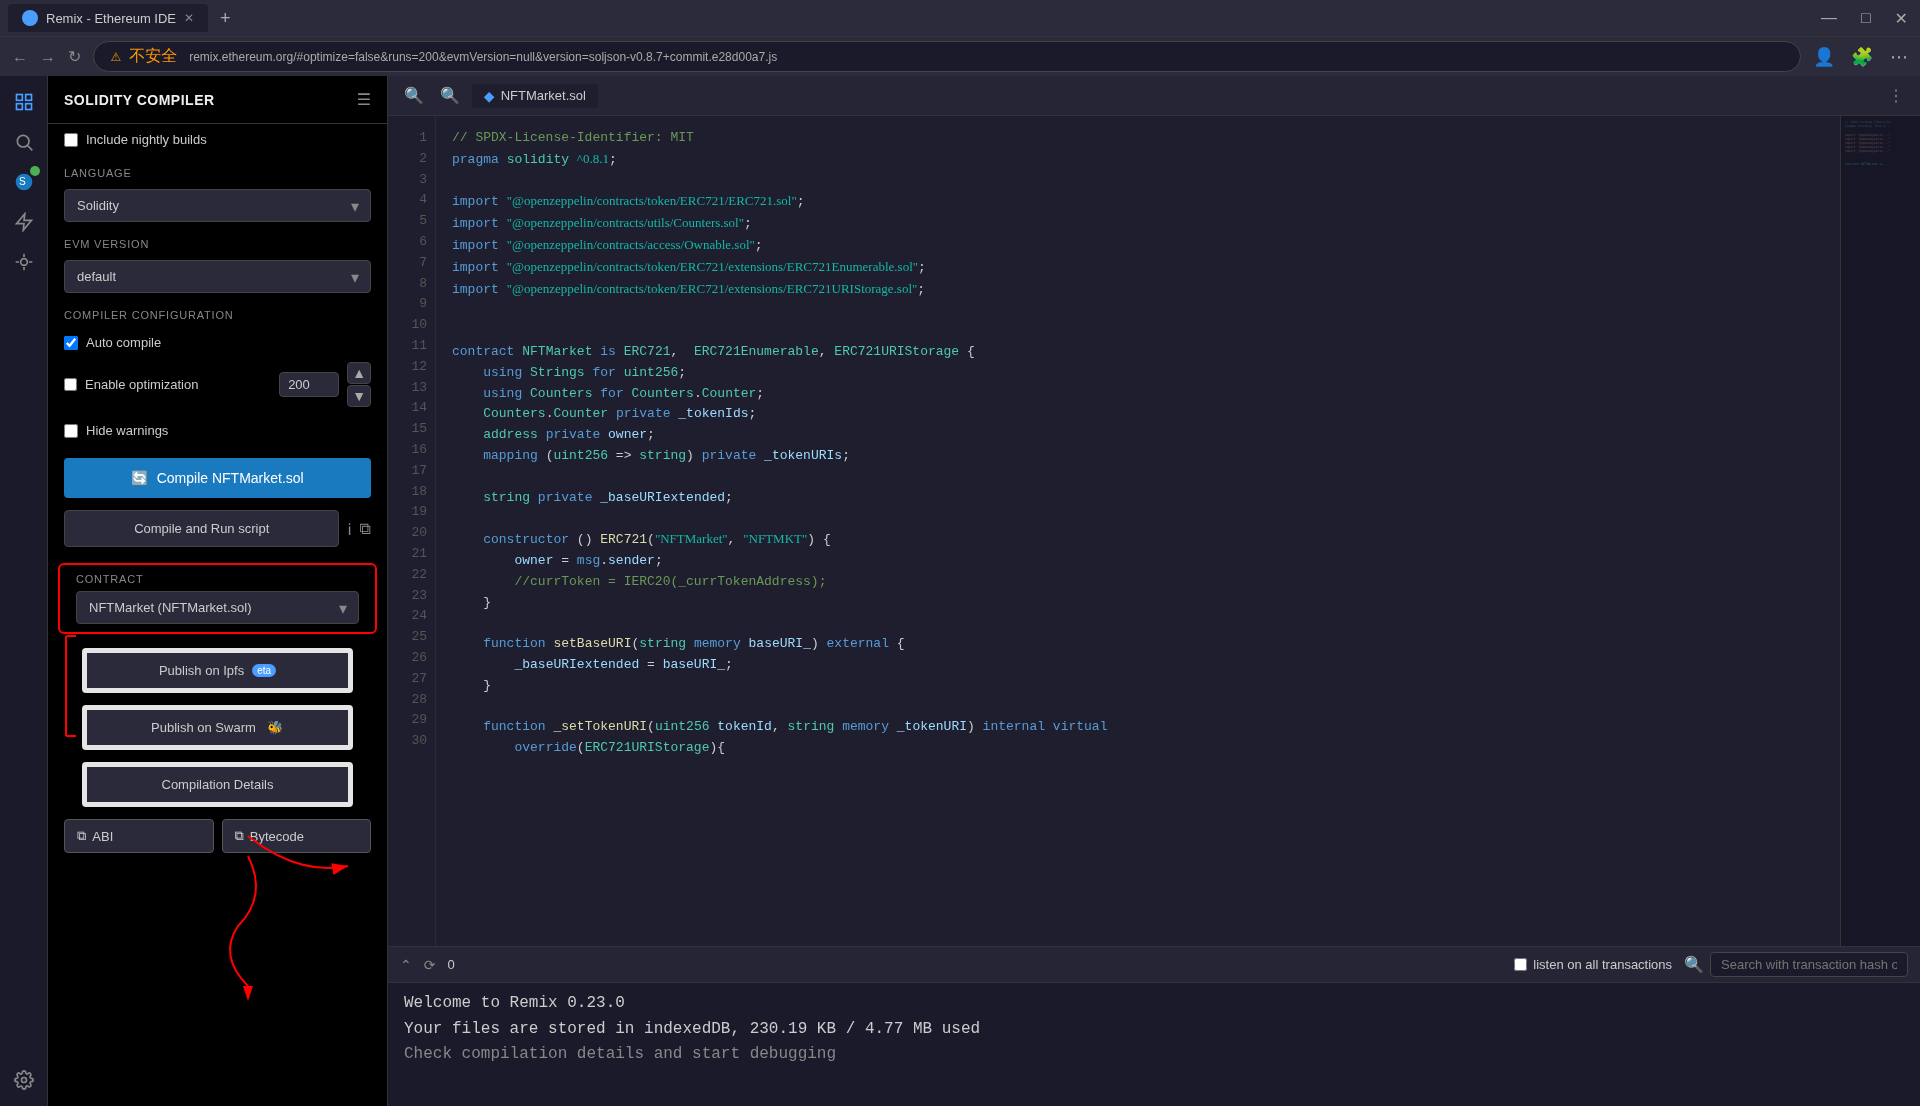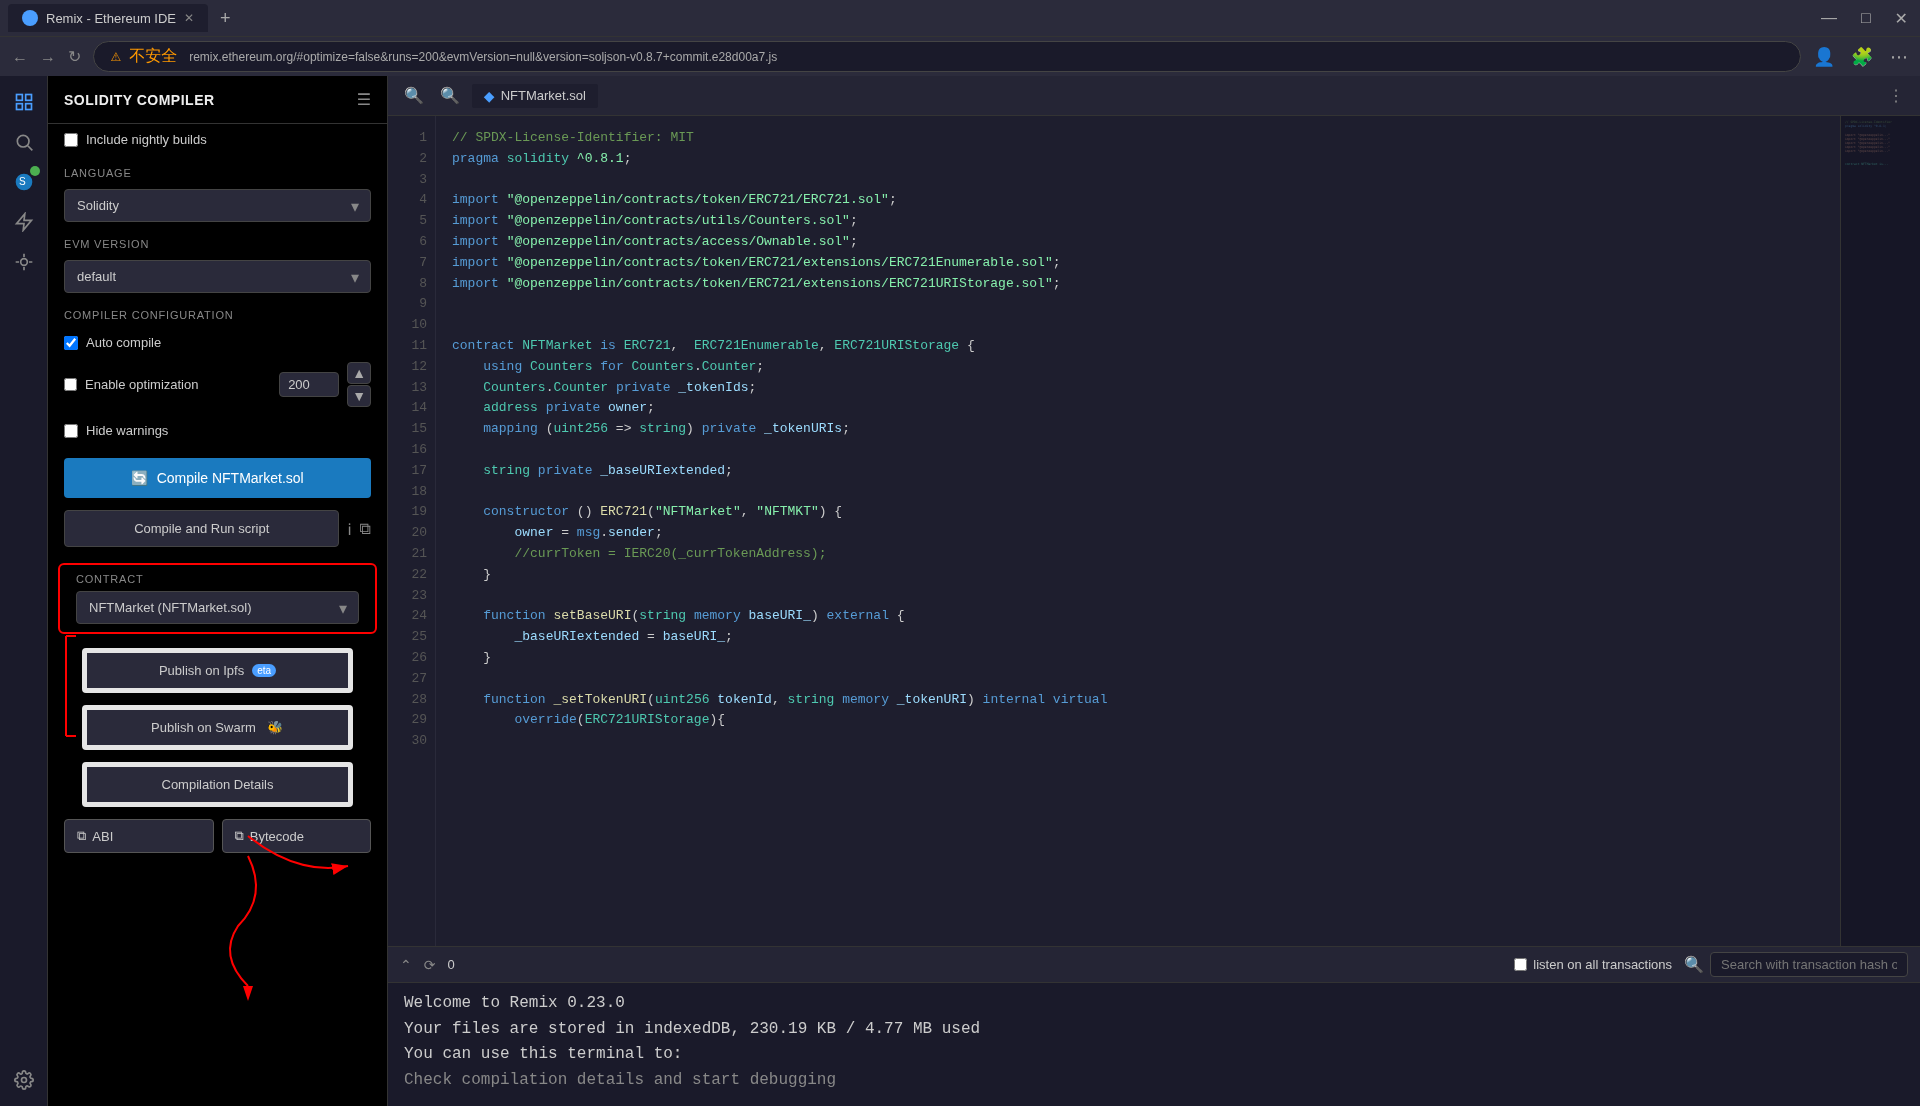--- a/index.html
+++ b/index.html
@@ -365,21 +365,21 @@
       font-family: 'Courier New', monospace;
       line-height: 1.6;
       overflow: auto;
       color: #ccc;
     }
 
     .code-line { white-space: pre; }
     .c-comment { color: #6a9955; }
     .c-keyword { color: #569cd6; }
     .c-type { color: #4ec9b0; }
-    .c-string { color: #86efac; }
+    .c-string { color: #14b8a6; font-family: Liberation Serif, serif; }
     .c-func { color: #dcdcaa; }
 
     
     .bottom-panel {
       height: 160px;
       background: #1a1a2a;
       border-top: 1px solid #333;
       display: flex;
       flex-direction: column;
       flex-shrink: 0;
@@ -678,20 +678,21 @@
           <div class="code-line"><span class="c-keyword">pragma</span> <span class="c-type">solidity</span> <span class="c-string">^0.8.1</span>;</div>
           <div class="code-line">&nbsp;</div>
           <div class="code-line"><span class="c-keyword">import</span> <span class="c-string">"@openzeppelin/contracts/token/ERC721/ERC721.sol"</span>;</div>
           <div class="code-line"><span class="c-keyword">import</span> <span class="c-string">"@openzeppelin/contracts/utils/Counters.sol"</span>;</div>
           <div class="code-line"><span class="c-keyword">import</span> <span class="c-string">"@openzeppelin/contracts/access/Ownable.sol"</span>;</div>
           <div class="code-line"><span class="c-keyword">import</span> <span class="c-string">"@openzeppelin/contracts/token/ERC721/extensions/ERC721Enumerable.sol"</span>;</div>
           <div class="code-line"><span class="c-keyword">import</span> <span class="c-string">"@openzeppelin/contracts/token/ERC721/extensions/ERC721URIStorage.sol"</span>;</div>
           <div class="code-line">&nbsp;</div>
           <div class="code-line">&nbsp;</div>
           <div class="code-line"><span class="c-keyword">contract</span> <span class="c-type">NFTMarket</span> <span class="c-keyword">is</span> <span class="c-type">ERC721</span>,  <span class="c-type">ERC721Enumerable</span>, <span class="c-type">ERC721URIStorage</span> {</div>
+          <div class="code-line">    <span class="c-keyword">using</span> <span class="c-type">Strings</span> <span class="c-keyword">for</span> <span class="c-type">uint256</span>;</div>
           <div class="code-line">    <span class="c-keyword">using</span> <span class="c-type">Counters</span> <span class="c-keyword">for</span> <span class="c-type">Counters</span>.<span class="c-type">Counter</span>;</div>
           <div class="code-line">    <span class="c-type">Counters</span>.<span class="c-type">Counter</span> <span class="c-keyword">private</span> <span style="color:#9cdcfe;">_tokenIds</span>;</div>
           <div class="code-line">    <span class="c-type">address</span> <span class="c-keyword">private</span> <span style="color:#9cdcfe;">owner</span>;</div>
           <div class="code-line">    <span class="c-keyword">mapping</span> (<span class="c-type">uint256</span> =&gt; <span class="c-type">string</span>) <span class="c-keyword">private</span> <span style="color:#9cdcfe;">_tokenURIs</span>;</div>
           <div class="code-line">&nbsp;</div>
           <div class="code-line">    <span class="c-type">string</span> <span class="c-keyword">private</span> <span style="color:#9cdcfe;">_baseURIextended</span>;</div>
           <div class="code-line">&nbsp;</div>
           <div class="code-line">    <span class="c-keyword">constructor</span> () <span class="c-func">ERC721</span>(<span class="c-string">"NFTMarket"</span>, <span class="c-string">"NFTMKT"</span>) {</div>
           <div class="code-line">        <span style="color:#9cdcfe;">owner</span> = <span class="c-keyword">msg</span>.<span style="color:#9cdcfe;">sender</span>;</div>
           <div class="code-line">        <span class="c-comment">//currToken = IERC20(_currTokenAddress);</span></div>
@@ -738,22 +739,19 @@
           </div>
         </div>
         <div class="terminal-output">
           <div class="terminal-line">
             <span>Welcome to Remix 0.23.0</span>
           </div>
           <div class="terminal-line">
             <span>Your files are stored in indexedDB, 230.19 KB / 4.77 MB used</span>
           </div>
           <div class="terminal-line">
-            <span>You can use this terminal to:</span>
-          </div>
-          <div class="terminal-line">
             <span style="color:#888;">Check compilation details and start debugging</span>
           </div>
         </div>
       </div>
     </div>
   </div>
 </div>
 
 </body></html>

